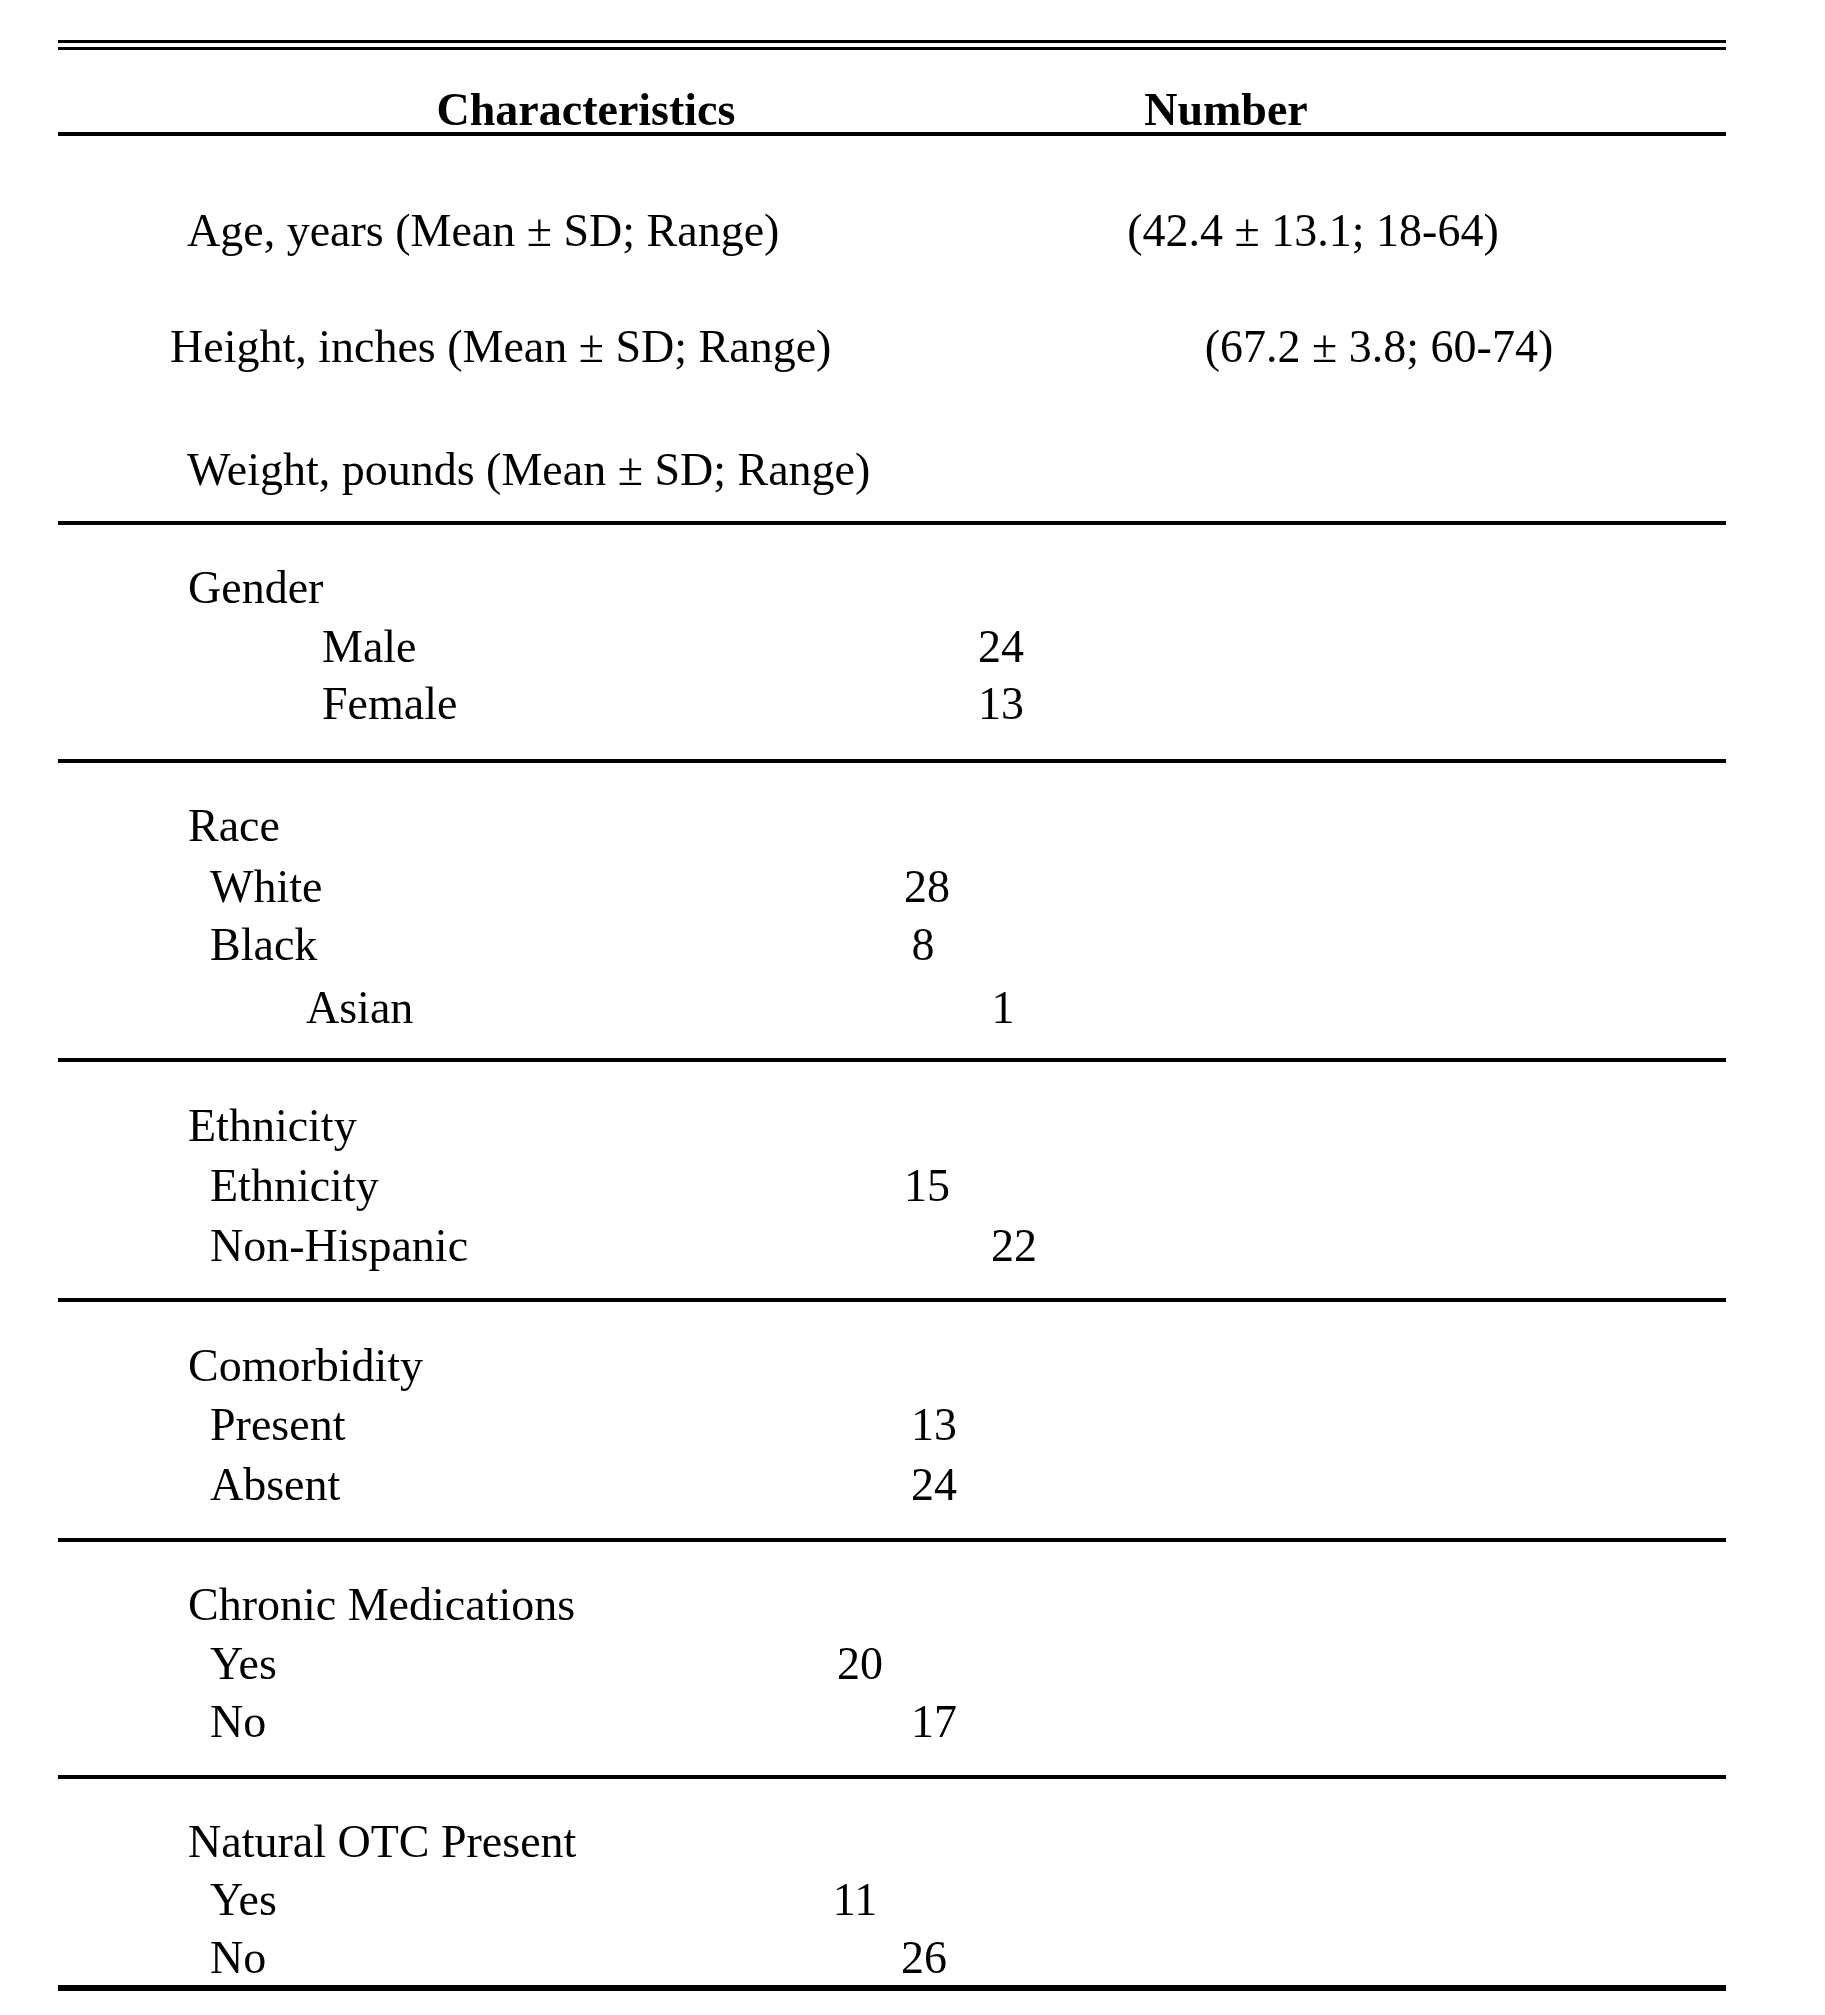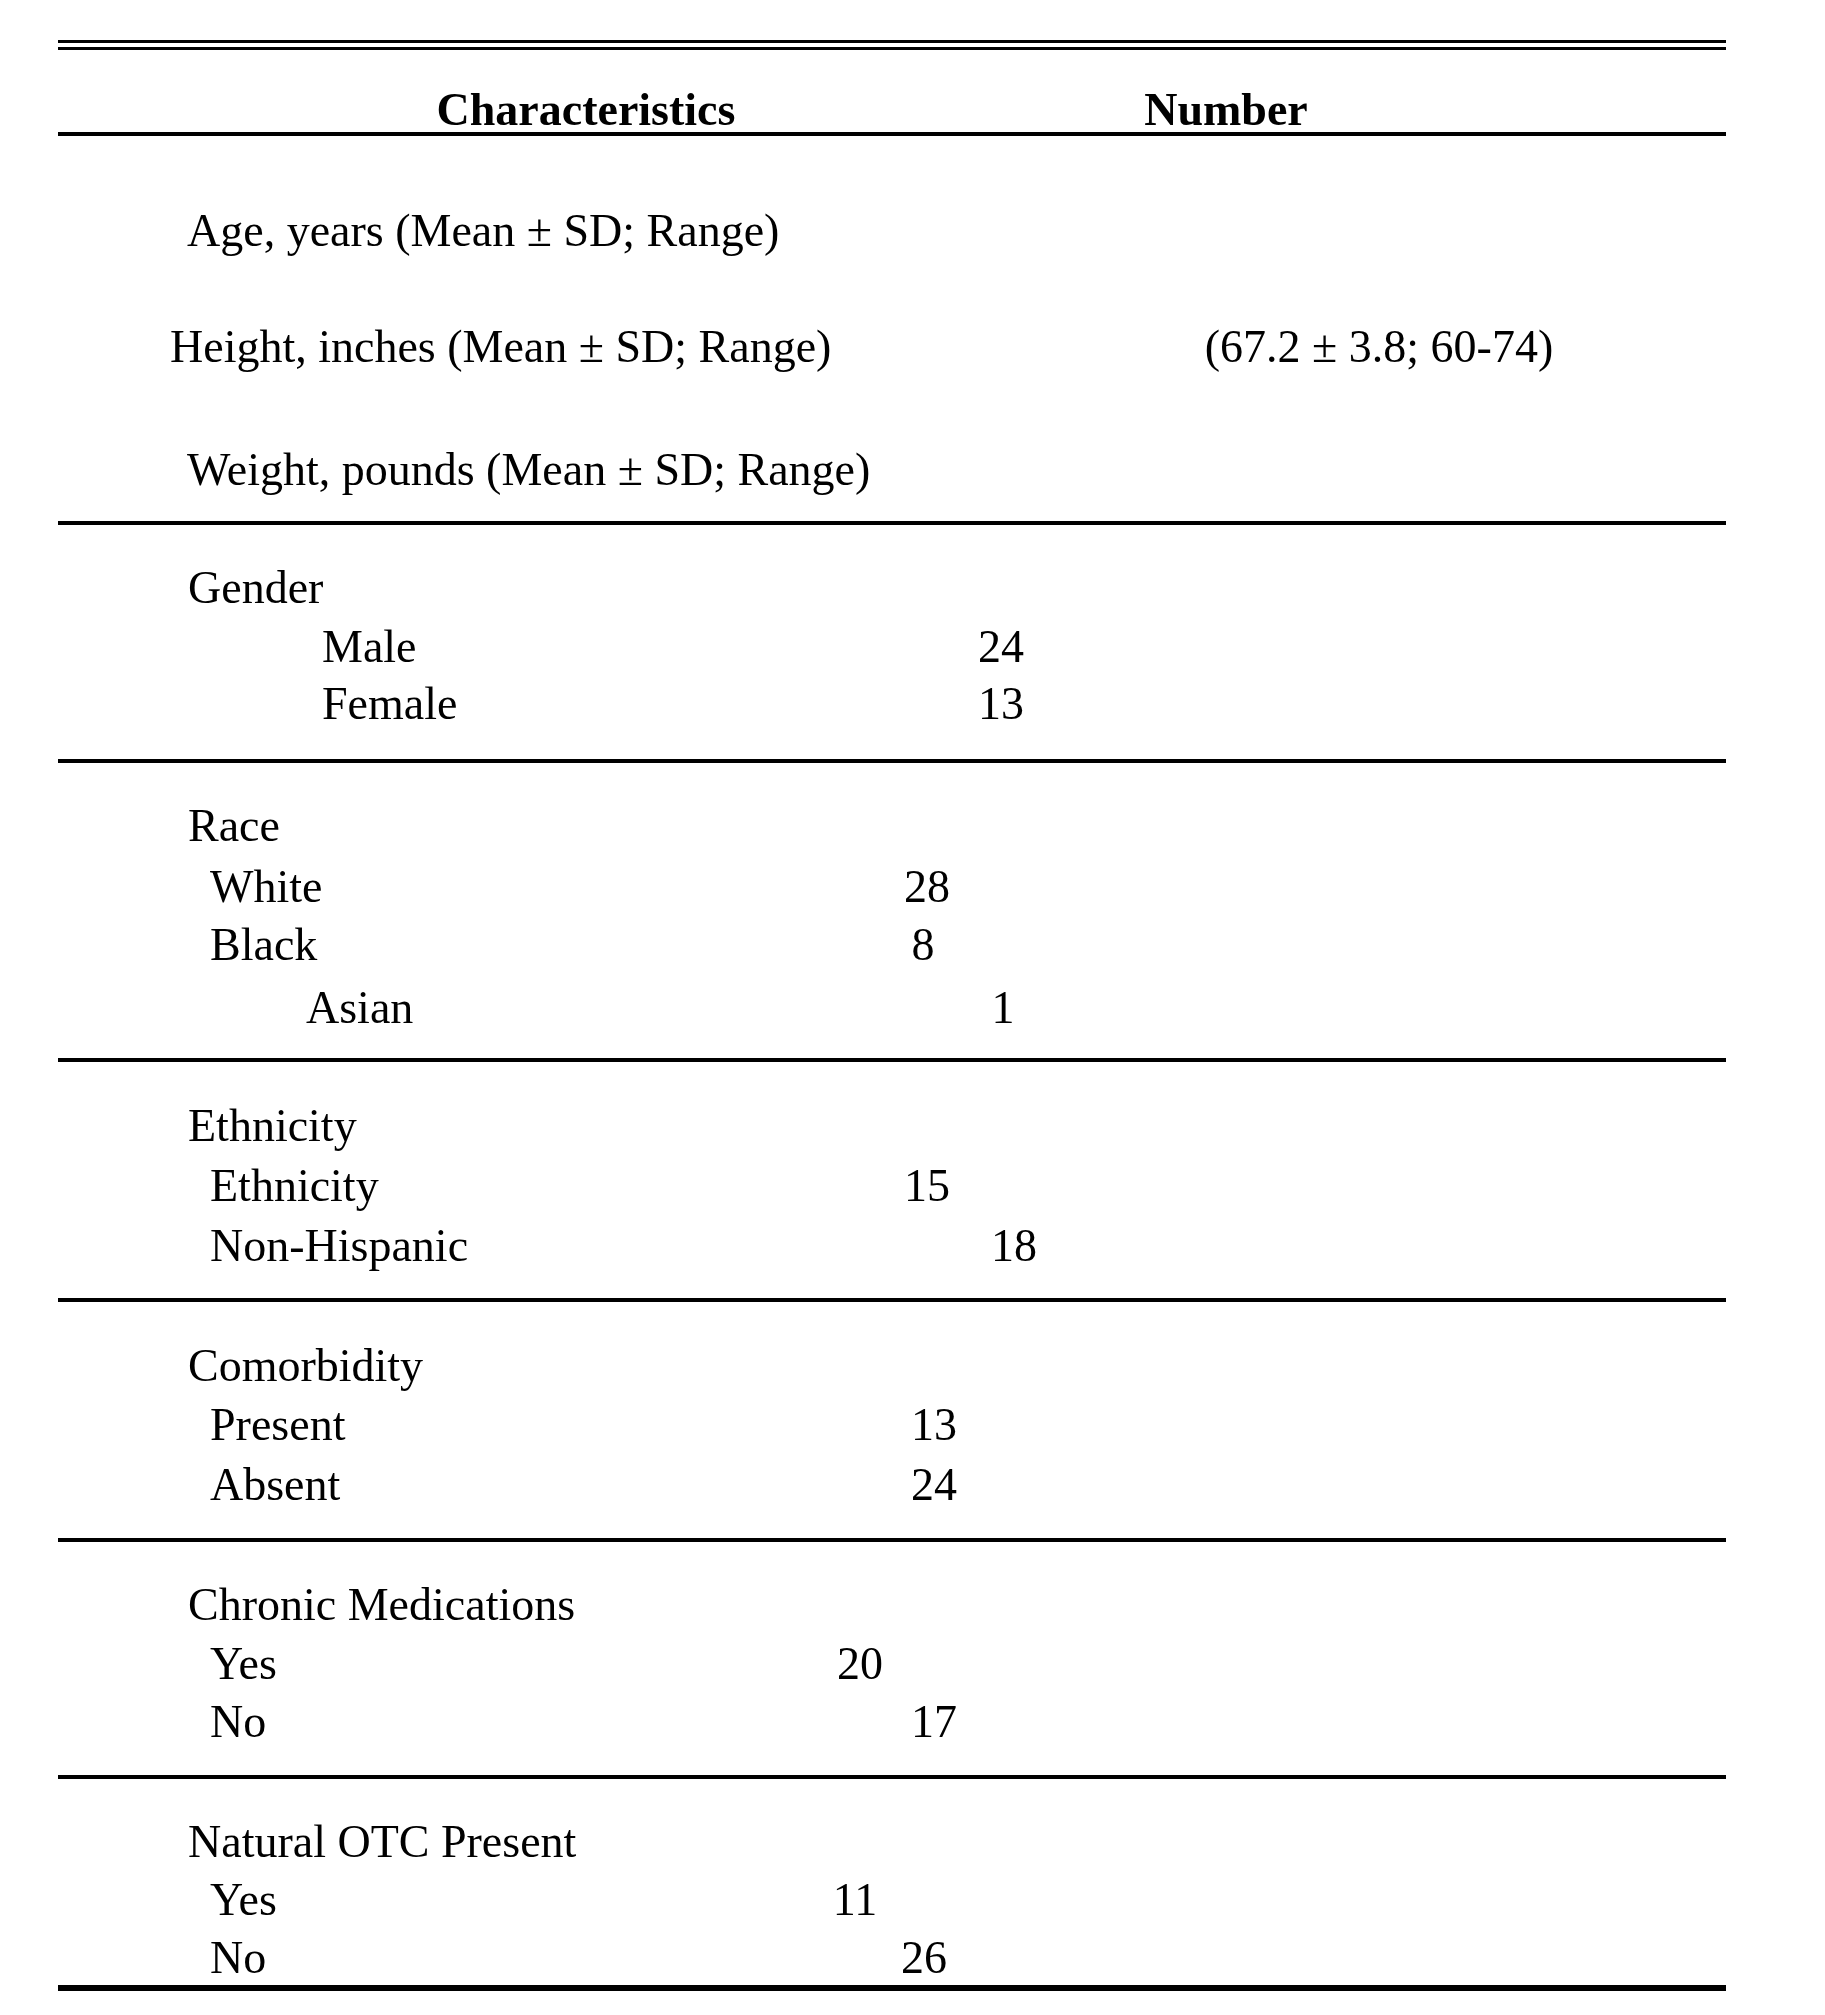--- a/index.html
+++ b/index.html
@@ -50,20 +50,21 @@
   <div class="rule rule-thin" style="top:1058px"></div>
   <div class="rule rule-thin" style="top:1298px"></div>
   <div class="rule rule-thin" style="top:1538px"></div>
   <div class="rule rule-thin" style="top:1775px"></div>
   <div class="rule rule-bottom"></div>
 
   <div class="t b c" style="top:87px;left:586px">Characteristics</div>
   <div class="t b c" style="top:87px;left:1226px">Number</div>
 
   <div class="t" style="top:208px;left:187px">Age, years (Mean ± SD; Range)</div>
+  <div class="t c" style="top:208px;left:1313px">(42.4 ± 13.1; 18-64)</div>
 
   <div class="t" style="top:324px;left:170px">Height, inches (Mean ± SD; Range)</div>
   <div class="t c" style="top:324px;left:1379px">(67.2 ± 3.8; 60-74)</div>
 
   <div class="t" style="top:447px;left:187px">Weight, pounds (Mean ± SD; Range)</div>
 
   <div class="t" style="top:565px;left:188px">Gender</div>
   <div class="t" style="top:624px;left:322px">Male</div>
   <div class="t c" style="top:624px;left:1001px">24</div>
   <div class="t" style="top:681px;left:322px">Female</div>
@@ -74,21 +75,21 @@
   <div class="t c" style="top:864px;left:927px">28</div>
   <div class="t" style="top:922px;left:210px">Black</div>
   <div class="t c" style="top:922px;left:923px">8</div>
   <div class="t" style="top:985px;left:306px">Asian</div>
   <div class="t c" style="top:985px;left:1003px">1</div>
 
   <div class="t" style="top:1103px;left:188px">Ethnicity</div>
   <div class="t" style="top:1163px;left:210px">Ethnicity</div>
   <div class="t c" style="top:1163px;left:927px">15</div>
   <div class="t" style="top:1223px;left:210px">Non-Hispanic</div>
-  <div class="t c" style="top:1223px;left:1014px">18</div>
+  <div class="t c" style="top:1223px;left:1014px">22</div>
 
   <div class="t" style="top:1343px;left:188px">Comorbidity</div>
   <div class="t" style="top:1402px;left:210px">Present</div>
   <div class="t c" style="top:1402px;left:934px">13</div>
   <div class="t" style="top:1462px;left:210px">Absent</div>
   <div class="t c" style="top:1462px;left:934px">24</div>
 
   <div class="t" style="top:1582px;left:188px">Chronic Medications</div>
   <div class="t" style="top:1641px;left:210px">Yes</div>
   <div class="t c" style="top:1641px;left:860px">20</div>

